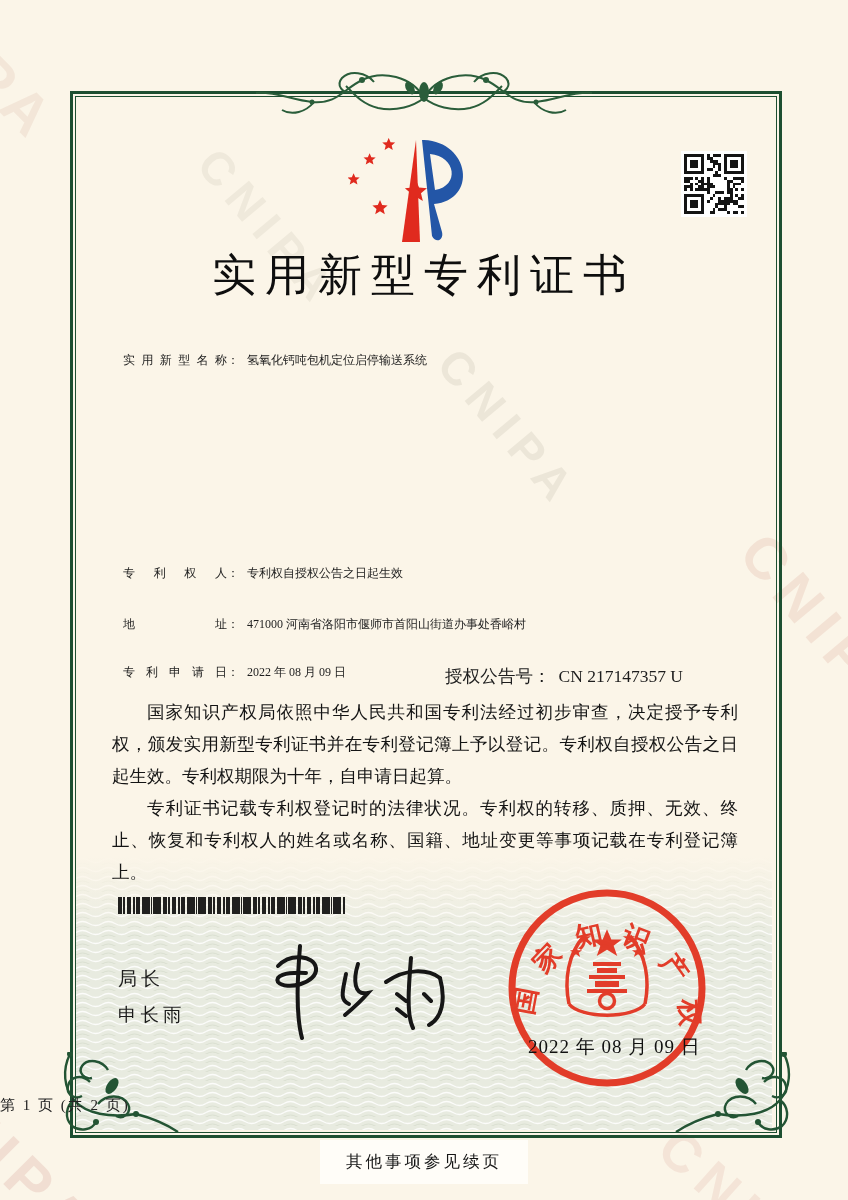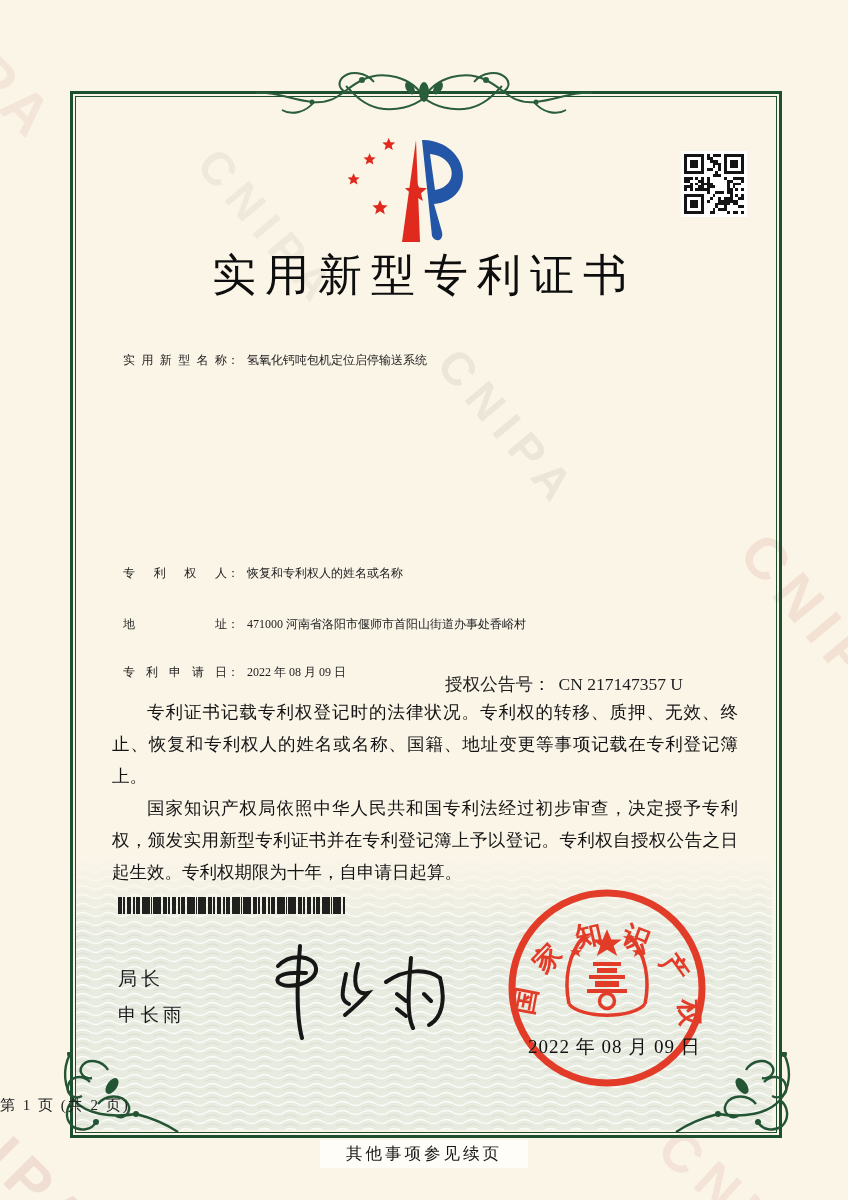--- a/index.html
+++ b/index.html
@@ -42,21 +42,21 @@
   .cert-no{position:absolute;left:112px;top:146px;font-size:17.5px;letter-spacing:2px;color:#1c1c1c;}
   .logo{position:absolute;left:348px;top:138px;}
   .qr{position:absolute;left:681px;top:151px;width:66px;height:66px;background:#fff;padding:3px;box-sizing:border-box;}
   .title{
     position:absolute;left:0;top:246px;width:100%;text-align:center;
     font-size:44px;font-weight:normal;letter-spacing:9px;color:#0e0e0e;
   }
   .frow{position:absolute;left:123px;font-size:12px;color:#1d1d1d;white-space:nowrap;}
   .flabel{display:inline-block;width:104px;text-align:justify;text-align-last:justify;}
   .fval{padding-left:8px;}
-  .frow2{position:absolute;left:445px;font-size:17.5px;color:#1d1d1d;white-space:nowrap;margin-top:8px;}
+  .frow2{position:absolute;left:445px;font-size:17.5px;color:#1d1d1d;white-space:nowrap;}
   .frow2 .flabel{width:88px;}
   .body-text{
     position:absolute;left:112px;top:696px;width:626px;
     font-size:17.5px;line-height:32px;text-align:justify;color:#141414;
   }
   .body-text p{margin:0;text-indent:2em;}
   .barcode{
     position:absolute;left:118px;top:897px;width:227px;height:17px;
     background:
       repeating-linear-gradient(90deg,#20201e 0 2px,rgba(0,0,0,0) 2px 5px),
@@ -69,21 +69,21 @@
   .seal{position:absolute;left:505px;top:886px;}
   .seal-date{
     position:absolute;left:528px;top:1034px;width:160px;font-size:19px;
     color:#111;letter-spacing:1px;white-space:nowrap;z-index:5;
   }
   .page-num{position:absolute;left:0;top:1096px;width:100%;text-align:left;font-size:15px;color:#222;letter-spacing:2px;}
   .cont-note{
     position:absolute;left:0;top:1140px;width:100%;text-align:center;z-index:5;
   }
   .cont-note span{
-    display:inline-block;background:#fffdf8;padding:3px 26px;
+    display:inline-block;background:#fffdf8;padding:11px 26px;
     font-size:16.5px;letter-spacing:3px;color:#151515;
   }
 </style>
 </head>
 <body>
 
 <span class="wm" id="wm-tl">CNIPA</span>
 <span class="wm" id="wm-logo">CNIPA</span>
 <span class="wm" id="wm-mid">CNIPA</span>
 <span class="wm" id="wm-right">CNIPA</span>
@@ -311,35 +311,35 @@
         </g>
       </svg>
   </div>
 
   <div class="title">实用新型专利证书</div>
 
   <div class="frow" style="top:352px">
     <span class="flabel">实用新型名称</span><span>：</span><span class="fval">氢氧化钙吨包机定位启停输送系统</span>
   </div>
   <div class="frow" style="top:565px">
-    <span class="flabel">专利权人</span><span>：</span><span class="fval">恢复和专利权人的姓名或名称</span>
+    <span class="flabel">专利权人</span><span>：</span><span class="fval">专利权自授权公告之日起生效</span>
   </div>
   <div class="frow" style="top:616px">
     <span class="flabel">地址</span><span>：</span><span class="fval">471000 河南省洛阳市偃师市首阳山街道办事处香峪村</span>
   </div>
   <div class="frow" style="top:664px">
     <span class="flabel">专利申请日</span><span>：</span><span class="fval">2022 年 08 月 09 日</span>
   </div>
   <div class="frow2" style="top:664px">
     <span class="flabel">授权公告号</span><span>：</span><span class="fval">CN 217147357 U</span>
   </div>
 
   <div class="body-text">
+    <p>国家知识产权局依照中华人民共和国专利法经过初步审查，决定授予专利权，颁发实用新型专利证书并在专利登记簿上予以登记。专利权自授权公告之日起生效。专利权期限为十年，自申请日起算。</p>
     <p>专利证书记载专利权登记时的法律状况。专利权的转移、质押、无效、终止、恢复和专利权人的姓名或名称、国籍、地址变更等事项记载在专利登记簿上。</p>
-    <p>国家知识产权局依照中华人民共和国专利法经过初步审查，决定授予专利权，颁发实用新型专利证书并在专利登记簿上予以登记。专利权自授权公告之日起生效。专利权期限为十年，自申请日起算。</p>
   </div>
 
   <div class="barcode"></div>
 
   <div class="sig-role">局长</div>
   <div class="sig-name">申长雨</div>
   <svg class="sig-hand" width="200" height="108" viewBox="0 0 200 108">
     <g fill="none" stroke="#161616" stroke-width="4" stroke-linecap="round">
       <path d="M52,8 C50,34 47,74 54,100"></path>
       <path d="M30,28 C42,15 66,17 68,30 C70,45 38,53 30,44 C27,38 36,34 58,35"></path>

